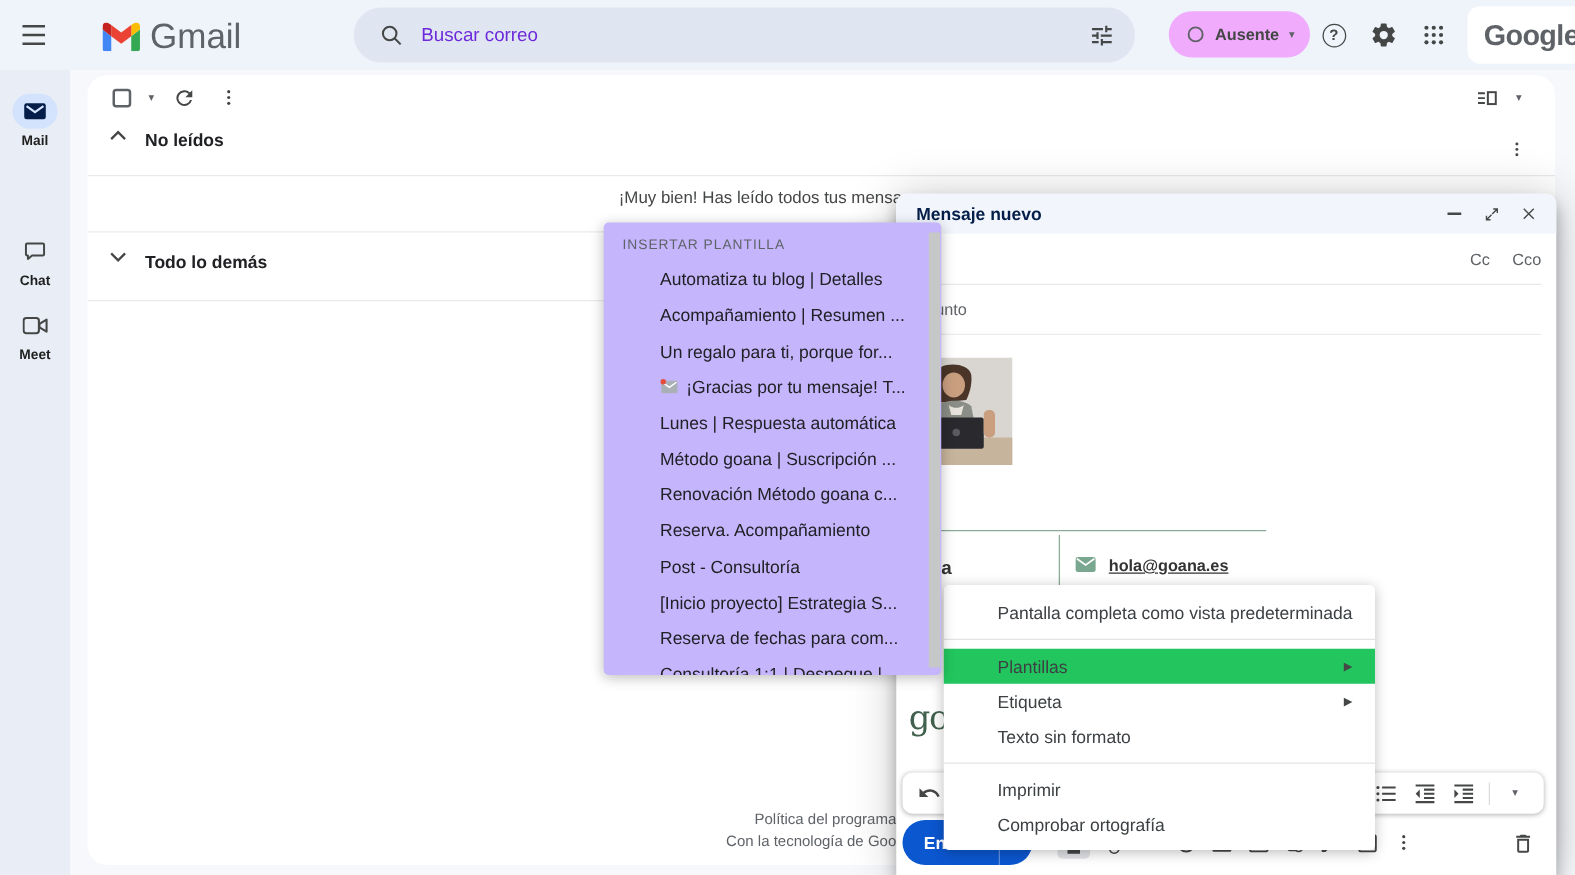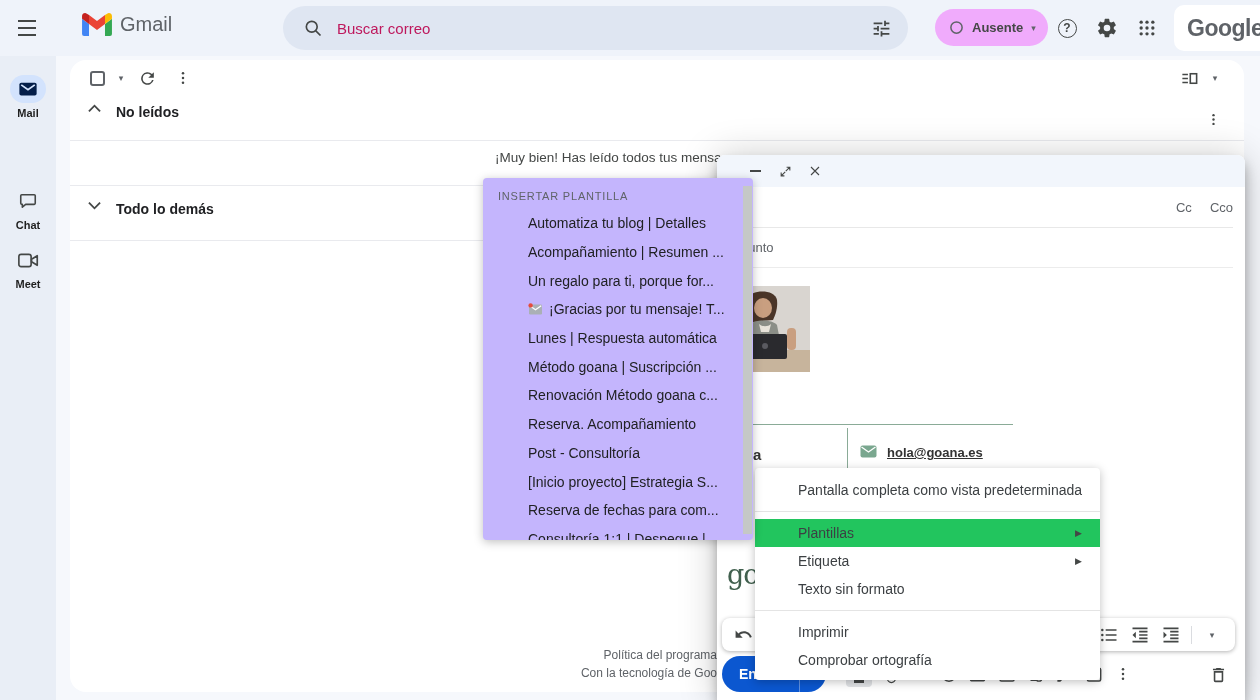--- a/index.html
+++ b/index.html
@@ -8,23 +8,23 @@
     font-family:"Liberation Sans","DejaVu Sans",sans-serif;
     background:#f6f8fc; overflow:hidden; position:relative; color:#1f1f1f;
   }
   svg { display:block; }
 
   
   .topbar { position:absolute; top:0; left:0; right:0; height:56px; background:#eff3fa; z-index:3; }
   .hamburger { position:absolute; left:15px; top:17px; width:24px; height:22px; display:flex; flex-direction:column; justify-content:center; gap:5px; cursor:pointer; }
   .hamburger i { display:block; height:2px; width:18px; background:#444746; margin-left:3px; }
   .gmail-logo { position:absolute; left:82px; top:13px; display:flex; align-items:center; gap:8px; }
-  .gmail-logo .word { font-size:20px; color:#5f6368; }
+  .gmail-logo .word { font-size:28px; color:#5f6368; }
   .searchbar { position:absolute; left:283px; top:6px; width:625px; height:44px; background:#dfe6f2; border-radius:22px; display:flex; align-items:center; padding:0 16px 0 20px; }
-  .searchbar .ph { flex:1; margin-left:14px; font-size:15px; color:#be185d; }
+  .searchbar .ph { flex:1; margin-left:14px; font-size:15px; color:#6d28d9; }
   .chip { position:absolute; left:935px; top:9px; height:37px; background:#f0abfc; border-radius:19px; display:flex; align-items:center; gap:8px; padding:0 12px 0 14px; }
   .chip .lbl { font-size:13px; font-weight:bold; color:#444746; }
   .caret { font-size:9px; color:#5f6368; }
   .tb-icon { position:absolute; top:15px; width:26px; height:26px; display:flex; align-items:center; justify-content:center; cursor:pointer; }
   .help-ring { width:19px; height:19px; border:1.8px solid #444746; border-radius:50%; display:flex; align-items:center; justify-content:center; font-size:12px; font-weight:bold; color:#444746; }
   .google-box { position:absolute; left:1174px; top:5px; width:96px; height:46px; background:#ffffff; border-radius:10px; display:flex; align-items:center; padding-left:13px; }
   .google-box .gword { font-size:23px; font-weight:bold; color:#5f6368; letter-spacing:-0.5px; }
 
   
   .rail { position:absolute; top:56px; left:0; width:56px; bottom:0; background:#e9eef6; z-index:3; }
@@ -258,20 +258,21 @@
 
 <div class="empty-msg">¡Muy bien! Has leído todos tus mensa</div>
 
 <div class="list-footer">
   <div>Política del programa</div>
   <div>Con la tecnología de Goo</div>
 </div>
 
 <div class="compose">
   <div class="cw-header">
+    <span class="cw-title">Mensaje nuevo</span>
     <span class="cw-ctrl">
         <span class="min-bar"></span>
       </span>
     <span class="cw-ctrl">
       <svg width="13" height="13" viewBox="0 0 24 24">
           <path d="M14 4h6v6M20 4l-7.5 7.5M10 20H4v-6M4 20l7.5-7.5" fill="none" stroke="#444746" stroke-width="2"></path>
         </svg>
     </span>
     <span class="cw-ctrl">
       <svg width="12" height="12" viewBox="0 0 24 24">

